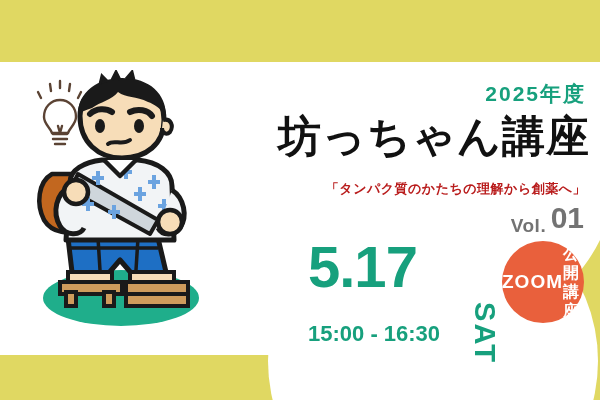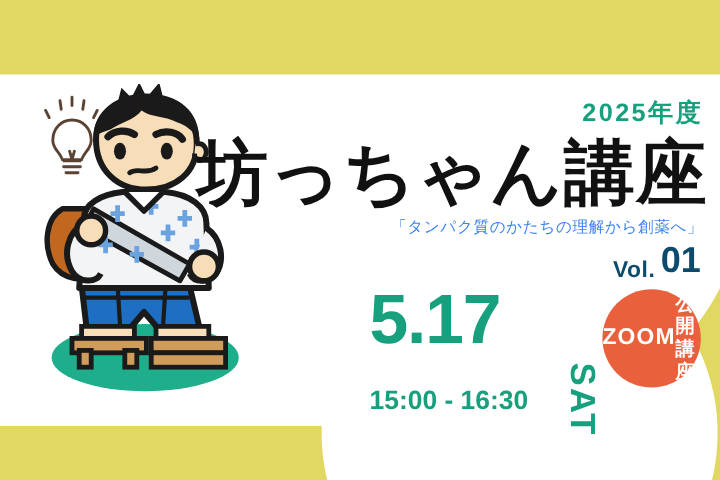--- a/index.html
+++ b/index.html
@@ -53,46 +53,46 @@
     letter-spacing: 2px;
     color: #17a07d;
     text-align: left;
     white-space: nowrap;
   }
 
   
   .main-title {
     position: absolute;
     right: 10px; top: 113px;
-    font-size: 59px;
+    font-size: 43px;
     font-weight: bold;
     letter-spacing: 1px;
     color: #111111;
     text-align: right;
     white-space: nowrap;
     line-height: 1.08;
   }
 
   
   .subtitle {
     position: absolute;
     right: 14px; top: 180px;
     font-size: 13px;
-    font-weight: normal;
-    color: #3b82f6;
+    font-weight: bold;
+    color: #b91c1c;
     text-align: left;
     white-space: nowrap;
     letter-spacing: 0.5px;
   }
 
   
   .vol {
     position: absolute;
     right: 16px; top: 203px;
-    color: #0c4a6e;
+    color: #737373;
     text-align: center;
     white-space: nowrap;
     line-height: 1;
   }
   .vol .vol-label {
     font-size: 19px;
     font-weight: bold;
     letter-spacing: 0.5px;
     vertical-align: -4px;
   }

